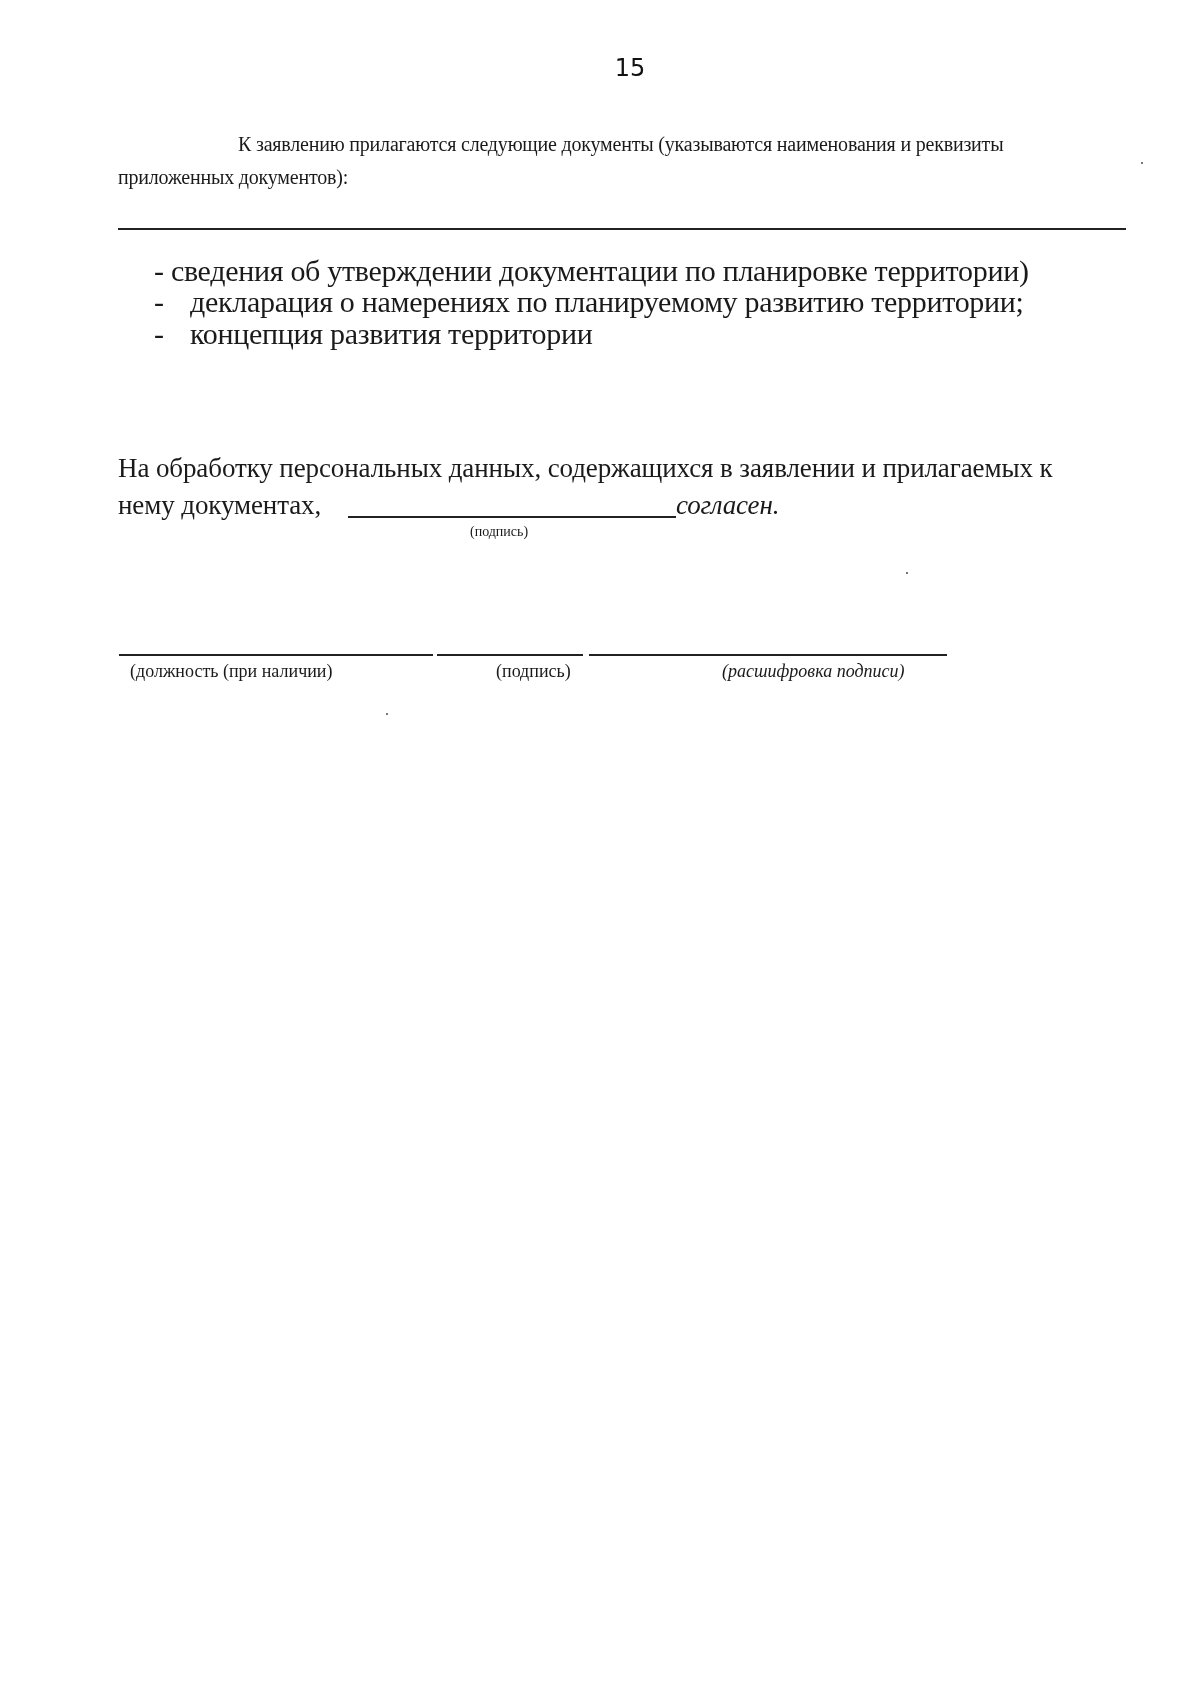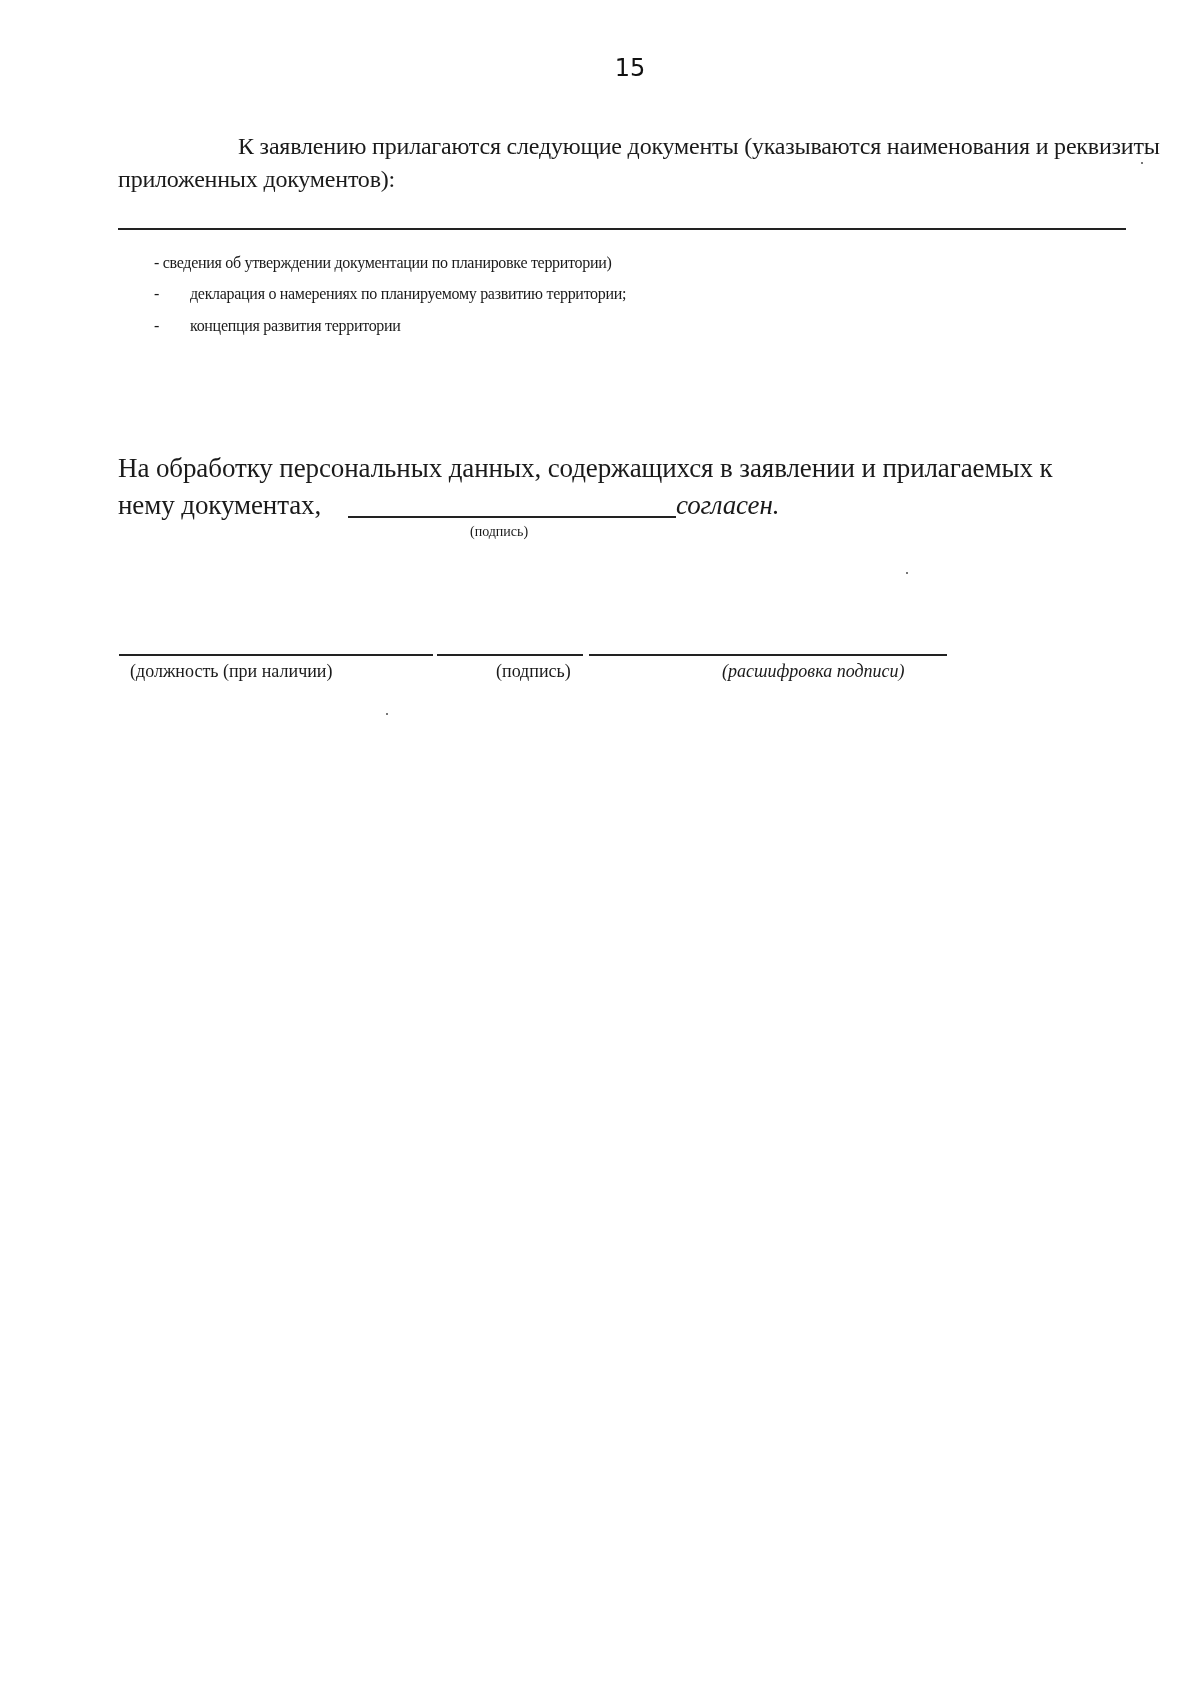--- a/index.html
+++ b/index.html
@@ -1,23 +1,23 @@
 <!DOCTYPE html>
 <html><head>
   <meta charset="utf-8">
   <style>
     html, body { margin: 0; padding: 0; background: #ffffff; }
     body { width: 1200px; height: 1705px; position: relative; overflow: hidden;
            font-family: "Liberation Serif", "DejaVu Serif", serif; color: #1a1a1a; }
     .abs { position: absolute; white-space: nowrap; }
     .page-num { left: 0; width: 1260px; text-align: center; top: 54px;
                 font-family: "DejaVu Sans", sans-serif; font-size: 24px; color: #111; }
-    .p-intro { font-size: 24px; letter-spacing: -0.2px; }
+    .p-intro { font-size: 20px; letter-spacing: -0.2px; }
     .rule { position: absolute; height: 2px; background: #222; }
-    .list-line { font-size: 16px; letter-spacing: -0.3px; }
+    .list-line { font-size: 30px; letter-spacing: -0.3px; }
     .consent { font-size: 27px; letter-spacing: -0.1px; }
     .tiny { font-size: 14px; }
     .sig-label { font-size: 18px; }
     .speck { position: absolute; width: 2px; height: 2px; background: #777; }
   </style>
 </head>
 <body>
 
 <div class="abs page-num">15</div>
 

